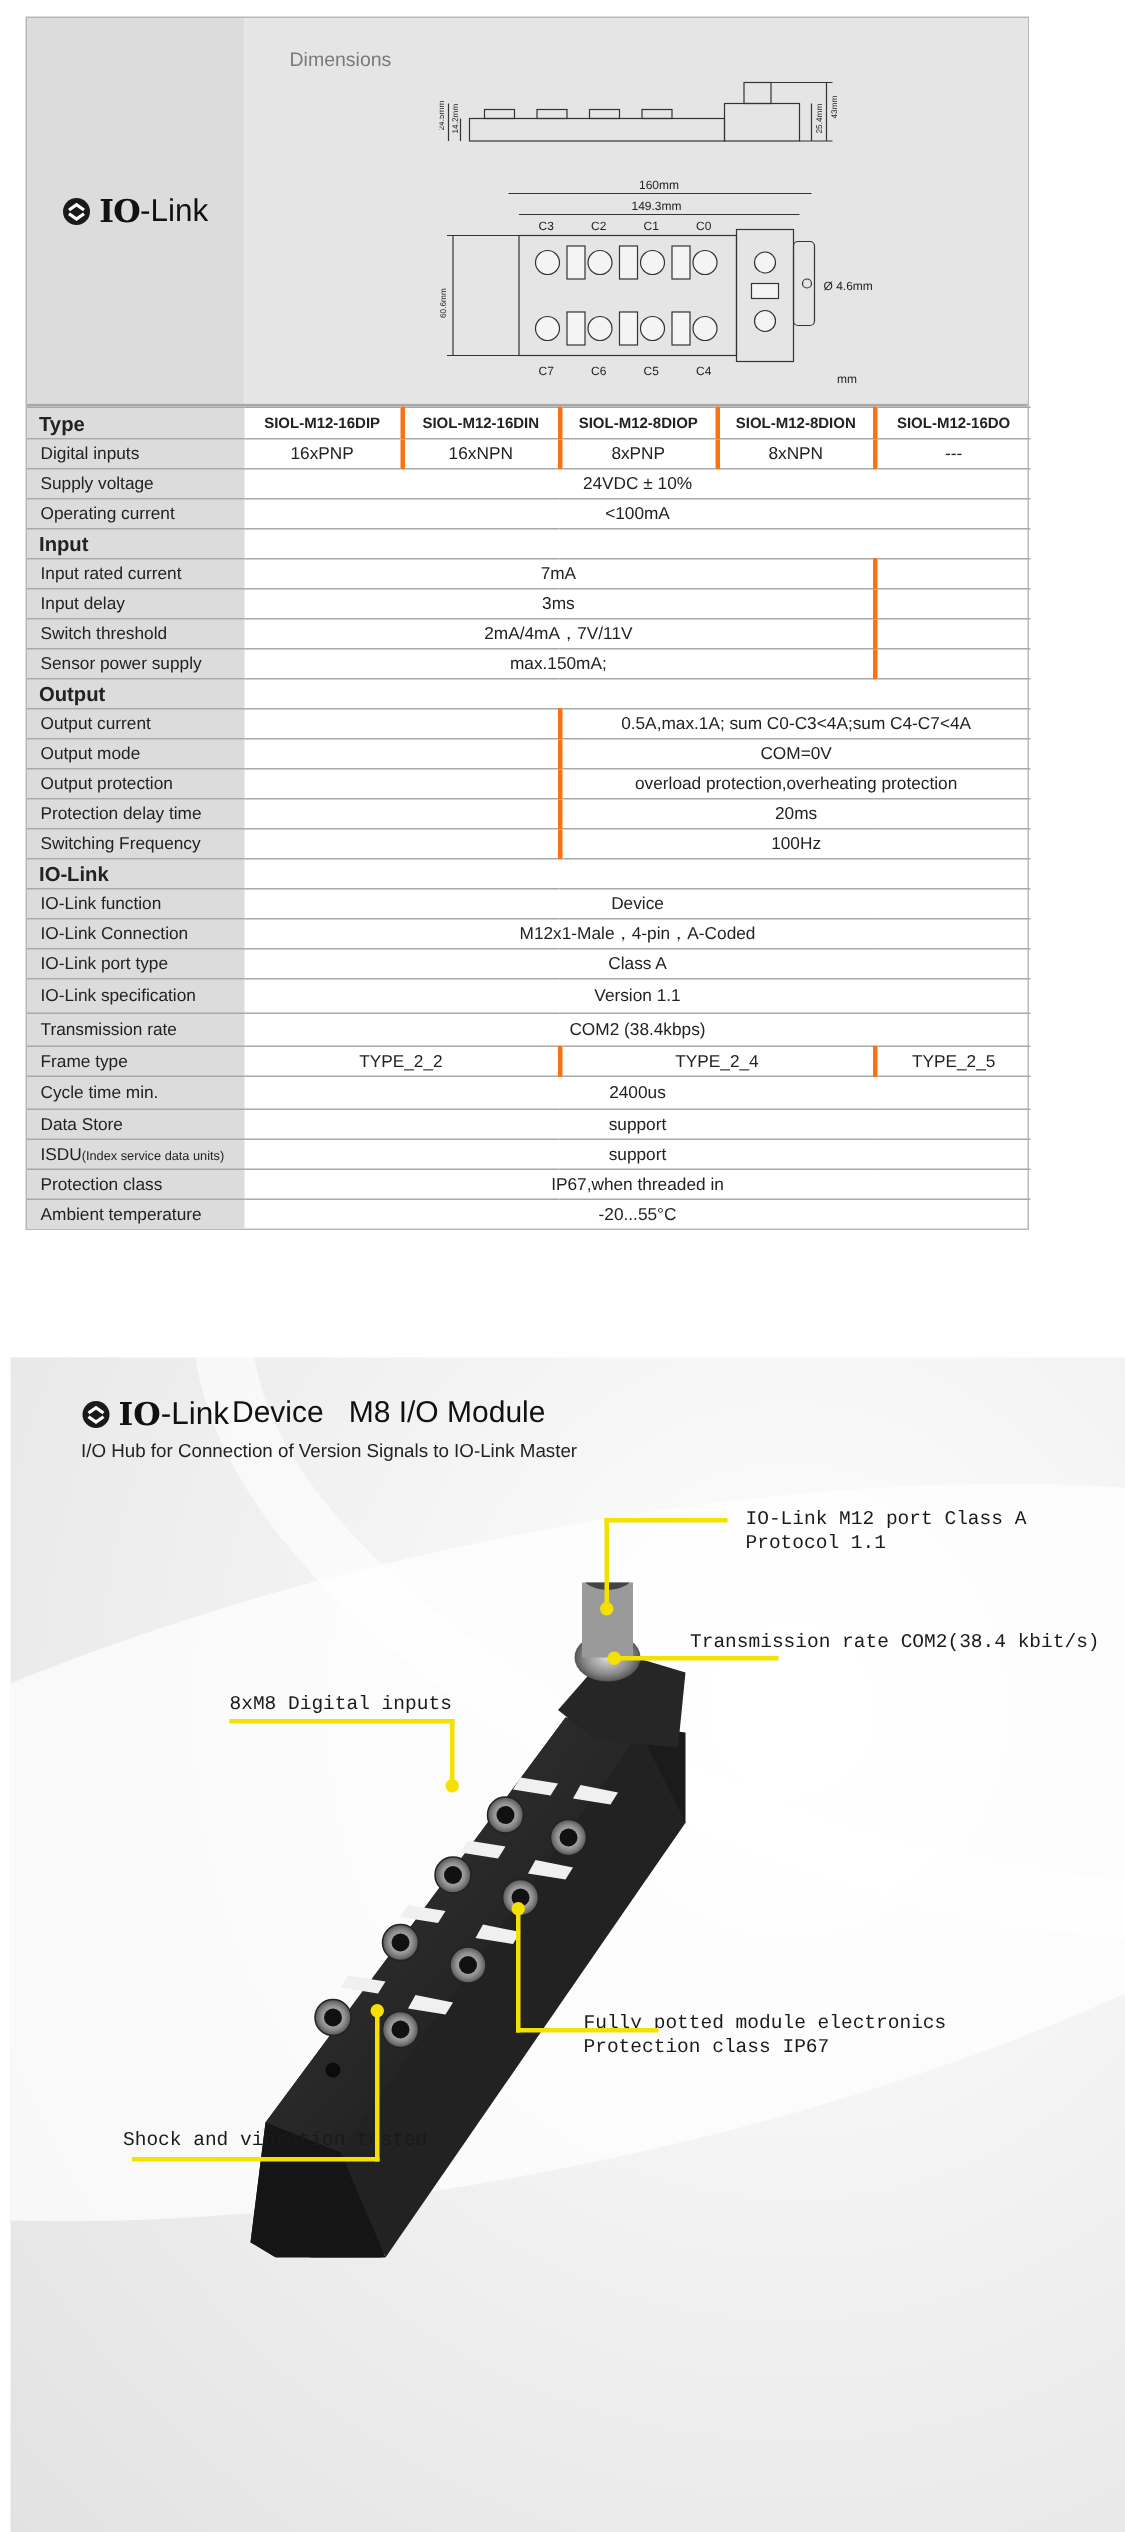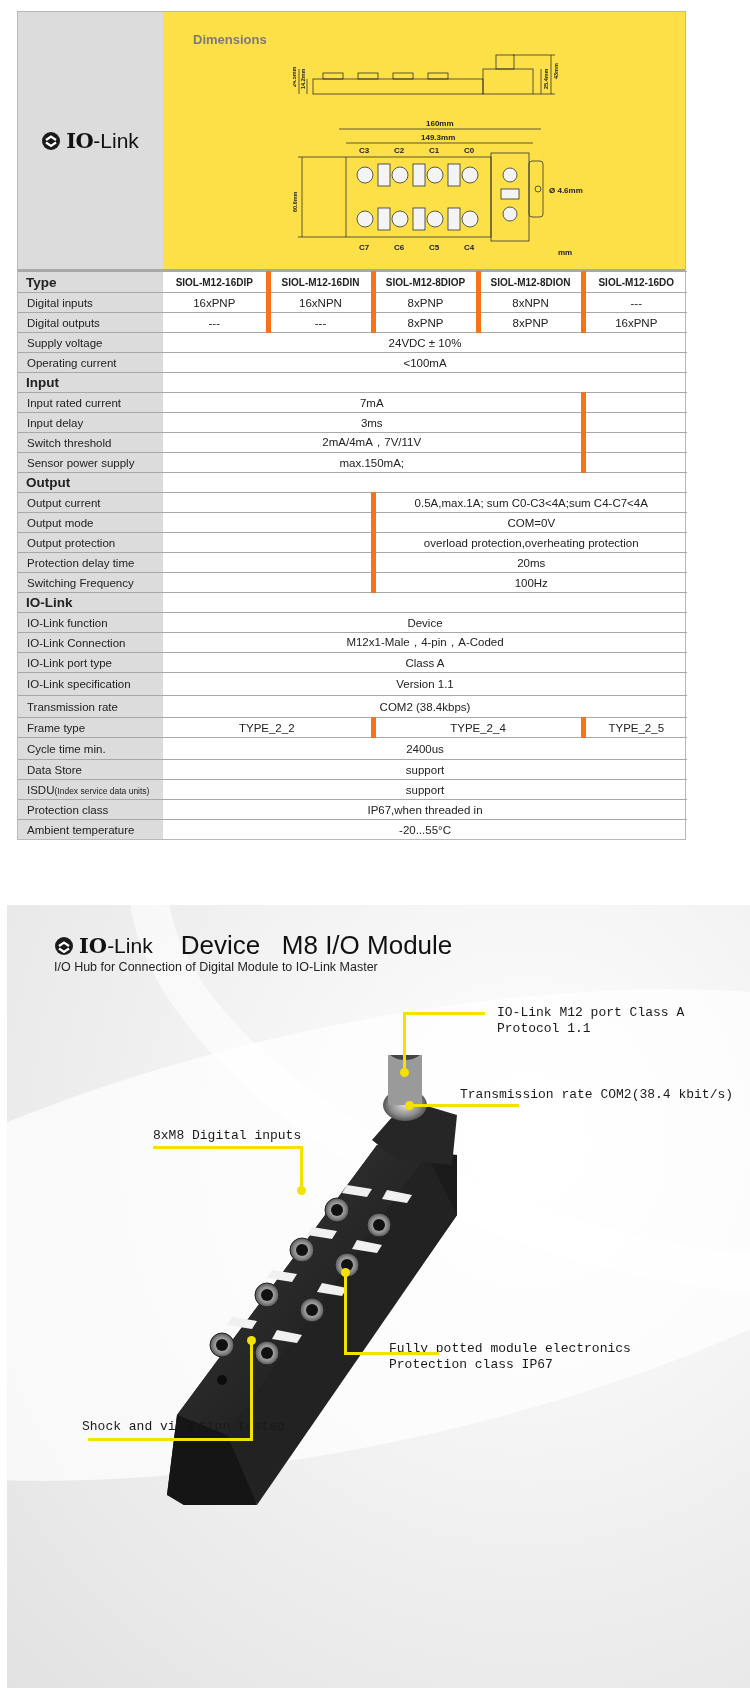--- a/index.html
+++ b/index.html
@@ -1,40 +1,40 @@
 <!DOCTYPE html>
 <html><head>
 <meta charset="utf-8">
 <style>
   html, body { margin:0; padding:0; }
   body { width:750px; height:1688px; background:#ffffff; font-family:"Liberation Sans", sans-serif; color:#222; position:relative; overflow:hidden; }
   .spec { position:absolute; left:17px; top:11px; width:669px; border:1px solid #b8b8b8; box-sizing:border-box; }
   .hero { display:flex; height:257px; border-bottom:2px solid #a8a8a8; }
   .hero-left { width:145px; background:#dcdcdc; display:flex; align-items:center; justify-content:center; }
-  .hero-right { flex:1; position:relative; background:#fde047;font-weight:bold; }
+  .hero-right { flex:1; position:relative; background:#e5e5e5; }
   .logo { display:flex; align-items:center; font-size:21px; color:#111; }
   .logo .mark { width:18px; height:18px; border-radius:50%; background:#1a1a1a; position:relative; margin-right:6px; }
   .logo .mark svg { position:absolute; left:0; top:0; }
   .logo .io { font-family:"DejaVu Serif", serif; font-weight:bold; letter-spacing:-0.5px; }
   .dims-title { position:absolute; left:30px; top:20px; font-size:13px; color:#7a7a7a; }
   .drawing { position:absolute; left:130px; top:35px; }
   table.t { width:100%; border-collapse:collapse; table-layout:fixed; font-size:11.5px; }
   table.t td { border-top:1.5px solid #a8a8a8; height:19px; padding:0; text-align:center; vertical-align:middle; white-space:nowrap; }
   table.t td.lab { background:#dcdcdc; text-align:left; padding-left:9px; color:#222; }
   table.t td.sec { font-weight:bold; font-size:13.5px; padding-left:8px;margin-left:31px; }
-  table.t td.vl { border-left:5px solid #f97316; }
+  table.t td.vl { border-left:3px solid #f97316; }
   table.t tr.typ td { height:20px; font-weight:bold; font-size:10px; }
   table.t tr.typ td.lab { font-size:13.5px; }
   .sm { font-size:8.5px; }
   .promo { position:absolute; left:7px; top:905px; width:743px; height:783px; background: radial-gradient(ellipse at 70% 30%, #ffffff 0%, #f2f2f2 45%, #e2e2e2 100%); overflow:hidden; }
   .promo .swoosh { position:absolute; border-radius:50%; }
   .p-title { position:absolute; left:48px; top:25px; display:flex; align-items:center; font-size:21px; color:#111; }
   .p-title .mark { width:18px; height:18px; border-radius:50%; background:#1a1a1a; position:relative; margin-right:6px; }
   .p-title .io { font-family:"DejaVu Serif", serif; font-weight:bold; }
-  .p-title .txt { margin-left:28px; font-size:26px; }
+  .p-title .txt { margin-left:2px; font-size:20px; }
   .p-sub { position:absolute; left:47px; top:55px; font-size:12.5px; color:#222; }
   .callout { position:absolute; font-size:13px; color:#1a1a1a; line-height:16px;font-family:Liberation Mono, monospace; }
   .yl { position:absolute; background:#f5e100; }
   .dot { position:absolute; width:9px; height:9px; border-radius:50%; background:#f5e100; }
 </style>
 </head>
 <body>
 
 <div class="spec">
   <div class="hero">
@@ -141,28 +141,20 @@
     </tr>
     <tr>
       <td class="lab">Digital inputs</td>
       <td>16xPNP</td>
       <td class="vl">16xNPN</td>
       <td class="vl">8xPNP</td>
       <td class="vl">8xNPN</td>
       <td class="vl">---</td>
     </tr>
     <tr>
-      <td class="lab">Digital outputs</td>
-      <td>---</td>
-      <td class="vl">---</td>
-      <td class="vl">8xPNP</td>
-      <td class="vl">8xPNP</td>
-      <td class="vl">16xPNP</td>
-    </tr>
-    <tr>
       <td class="lab">Supply voltage</td>
       <td colspan="5">24VDC ± 10%</td>
     </tr>
     <tr>
       <td class="lab">Operating current</td>
       <td colspan="5">&lt;100mA</td>
     </tr>
     <tr>
       <td class="lab sec">Input</td>
       <td colspan="5"></td>
@@ -278,21 +270,21 @@
     <span class="mark">
       <svg width="18" height="18" viewBox="0 0 18 18">
           <path d="M4 8 L9 4.5 L14 8" stroke="#fff" stroke-width="2.2" fill="none"></path>
           <path d="M4 10.5 L9 14 L14 10.5" stroke="#fff" stroke-width="2.2" fill="none"></path>
         </svg>
     </span>
     <span class="io">IO</span>
       <span>-Link</span>
     <span class="txt" style="white-space:pre">Device   M8 I/O Module</span>
   </div>
-  <div class="p-sub">I/O Hub for Connection of Digital Module to IO-Link Master</div>
+  <div class="p-sub">I/O Hub for Connection of Version Signals to IO-Link Master</div>
 
   <svg style="position:absolute; left:150px; top:150px;" width="350" height="450" viewBox="0 0 350 450">
     <defs>
       <linearGradient id="body" x1="0" y1="0" x2="1" y2="1">
           <stop offset="0" stop-color="#3a3a3a"></stop>
           <stop offset="1" stop-color="#151515"></stop>
         </linearGradient>
       <radialGradient id="metal">
           <stop offset="0" stop-color="#ddd"></stop>
           <stop offset="0.7" stop-color="#8a8a8a"></stop>

